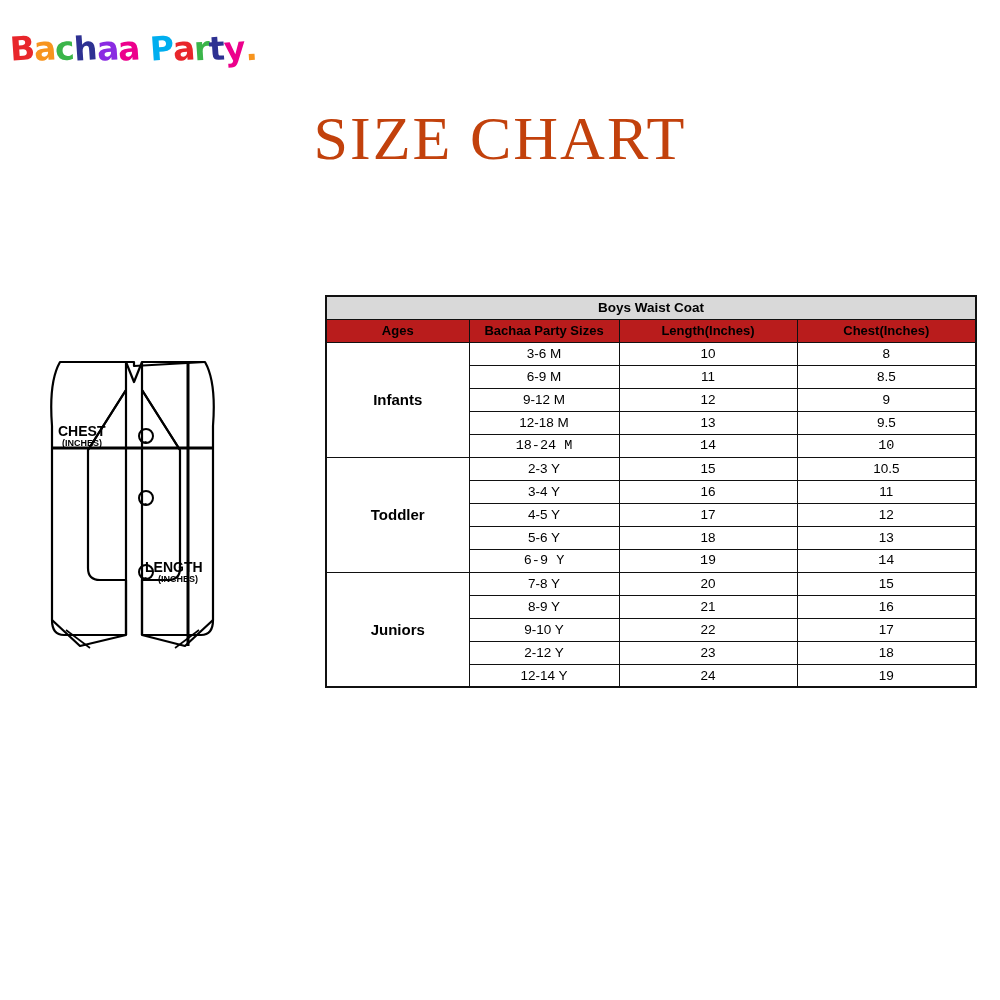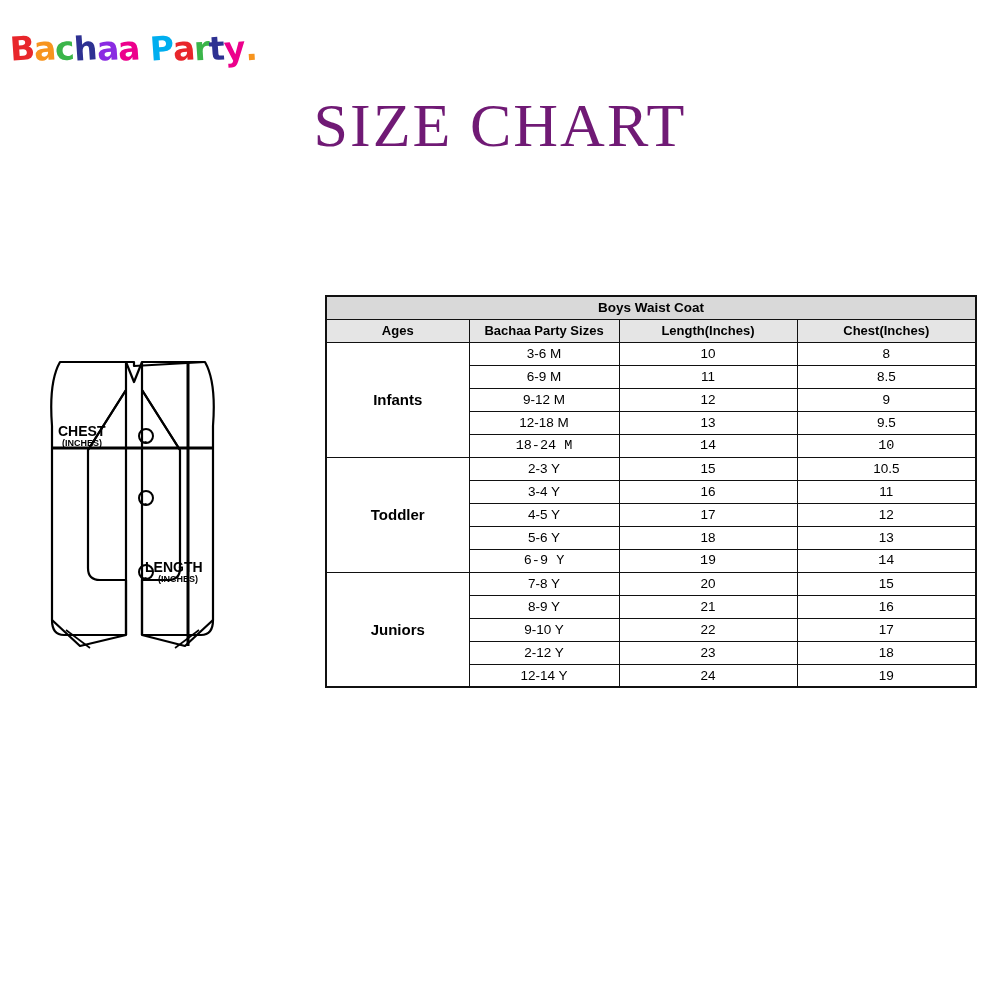--- a/index.html
+++ b/index.html
@@ -40,27 +40,27 @@
   .l3 { color: #3bb54a; }
   .l4 { color: #2e3192; }
   .l5 { color: #8a2be2; }
   .l6 { color: #ec008c; }
   .l7 { color: #00aeef; }
 
   
   #page-title {
     position: absolute;
     left: 0;
-    top: 90px;
+    top: 103px;
     width: 1000px;
     text-align: center;
     font-family: "Liberation Serif", serif;
     font-size: 62px;
     letter-spacing: 2px;
-    color: #701a75;
+    color: #c2410c;
   }
 
   
   #diagram {
     position: absolute;
     left: 30px;
     top: 330px;
     width: 270px;
     height: 370px;
   }
@@ -94,21 +94,21 @@
   }
   #size-table thead tr.title-row th {
     background: #d9d9d9;
     font-weight: bold;
     font-size: 13.5px;
     border-bottom: 1px solid #111;
   }
   #size-table thead tr.head-row th {
     font-weight: bold;
     font-size: 13px;
-    background: #e5e5e5;
+    background: #b91c1c;
   }
   #size-table td.group-cell {
     font-weight: bold;
     font-size: 15px;
     vertical-align: middle;
   }
   #size-table td.val { font-weight: normal; margin-left: 36px; }
   .col-age   { width: 143px; }
   .col-size  { width: 150px; }
   .col-len   { width: 178px; }

